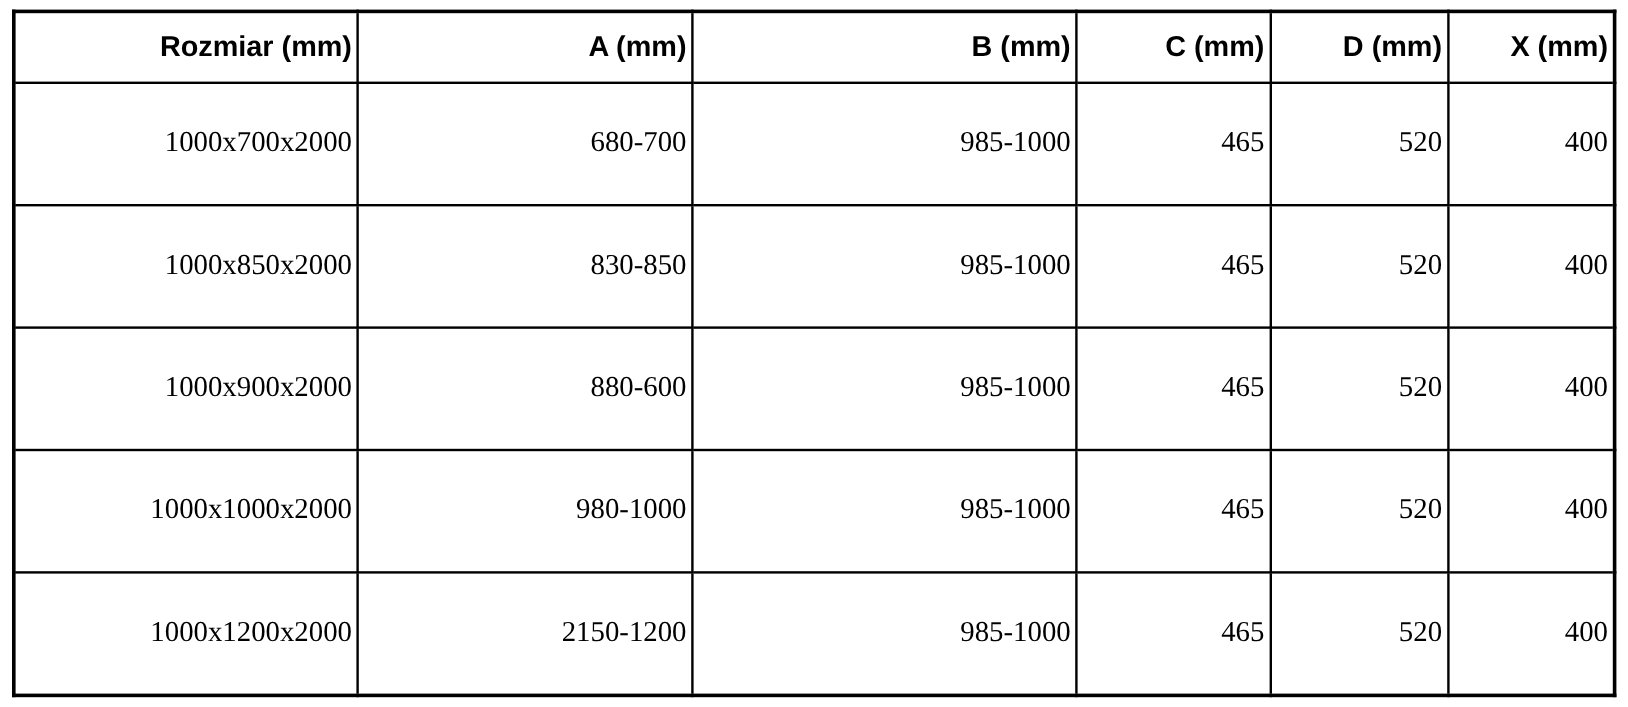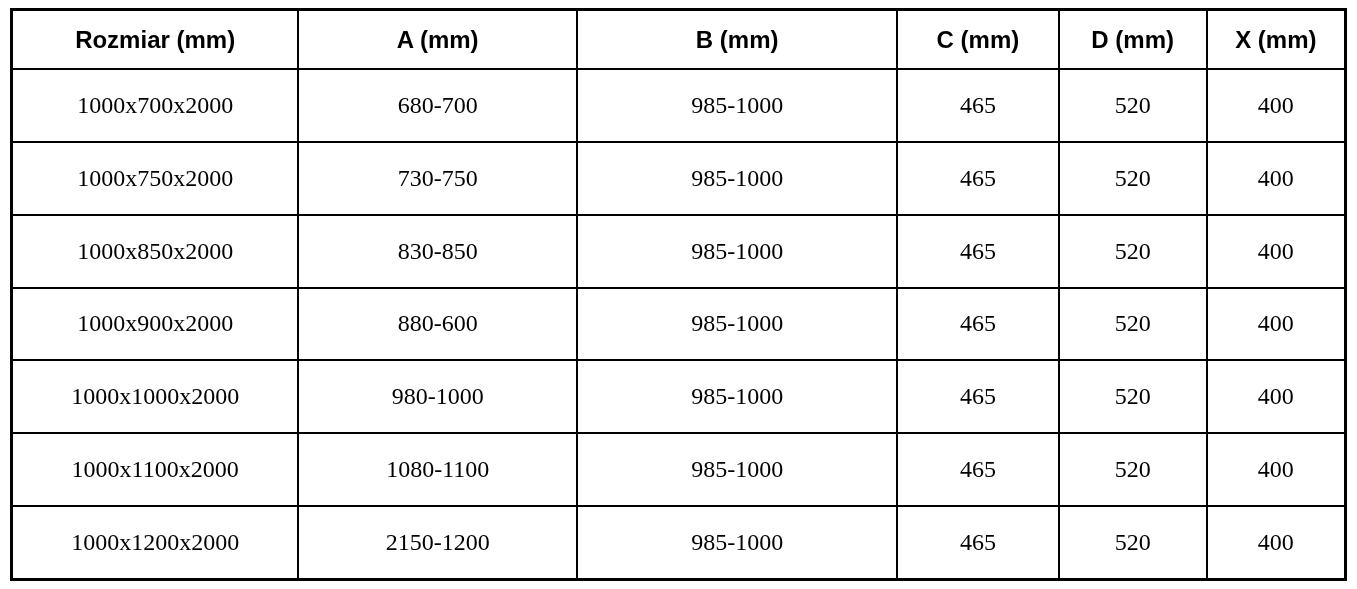--- a/index.html
+++ b/index.html
@@ -19,21 +19,21 @@
   table.spec-table {
     width: 100%;
     height: 573px;
     border-collapse: collapse;
     table-layout: fixed;
     border: 3px solid #000000;
   }
   table.spec-table th,
   table.spec-table td {
     border: 2px solid #000000;
-    text-align: center;
+    text-align: right;
     vertical-align: middle;
     font-size: 24px;
     padding: 0 4px;
     overflow: hidden;
     white-space: nowrap;
   }
   table.spec-table th {
     font-weight: bold;
     height: 57px;
   }
@@ -75,28 +75,20 @@
     <tbody>
       <tr>
         <td>1000x700x2000</td>
         <td>680-700</td>
         <td>985-1000</td>
         <td>465</td>
         <td>520</td>
         <td>400</td>
       </tr>
       <tr>
-        <td>1000x750x2000</td>
-        <td>730-750</td>
-        <td>985-1000</td>
-        <td>465</td>
-        <td>520</td>
-        <td>400</td>
-      </tr>
-      <tr>
         <td>1000x850x2000</td>
         <td>830-850</td>
         <td>985-1000</td>
         <td>465</td>
         <td>520</td>
         <td>400</td>
       </tr>
       <tr>
         <td>1000x900x2000</td>
         <td>880-600</td>
@@ -107,28 +99,20 @@
       </tr>
       <tr>
         <td>1000x1000x2000</td>
         <td>980-1000</td>
         <td>985-1000</td>
         <td>465</td>
         <td>520</td>
         <td>400</td>
       </tr>
       <tr>
-        <td>1000x1100x2000</td>
-        <td>1080-1100</td>
-        <td>985-1000</td>
-        <td>465</td>
-        <td>520</td>
-        <td>400</td>
-      </tr>
-      <tr>
         <td>1000x1200x2000</td>
         <td>2150-1200</td>
         <td>985-1000</td>
         <td>465</td>
         <td>520</td>
         <td>400</td>
       </tr>
     </tbody>
   </table>
 </div>

